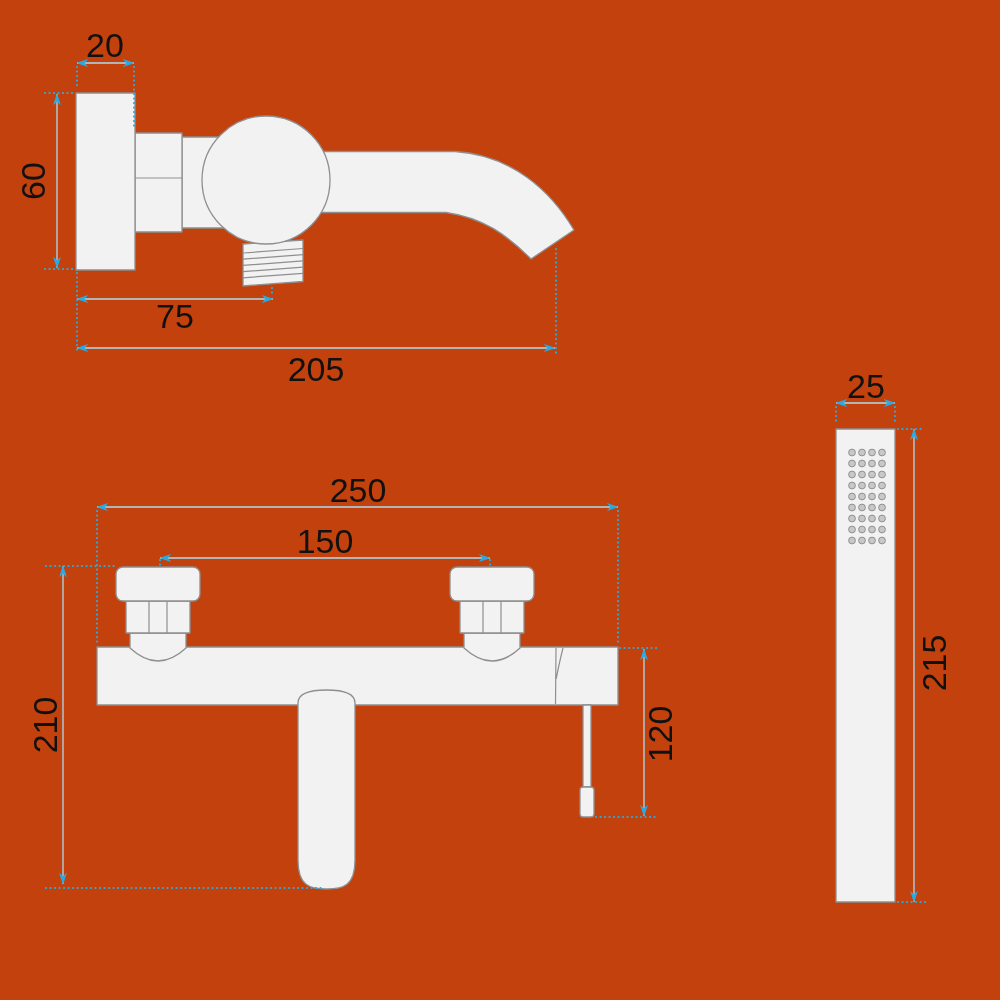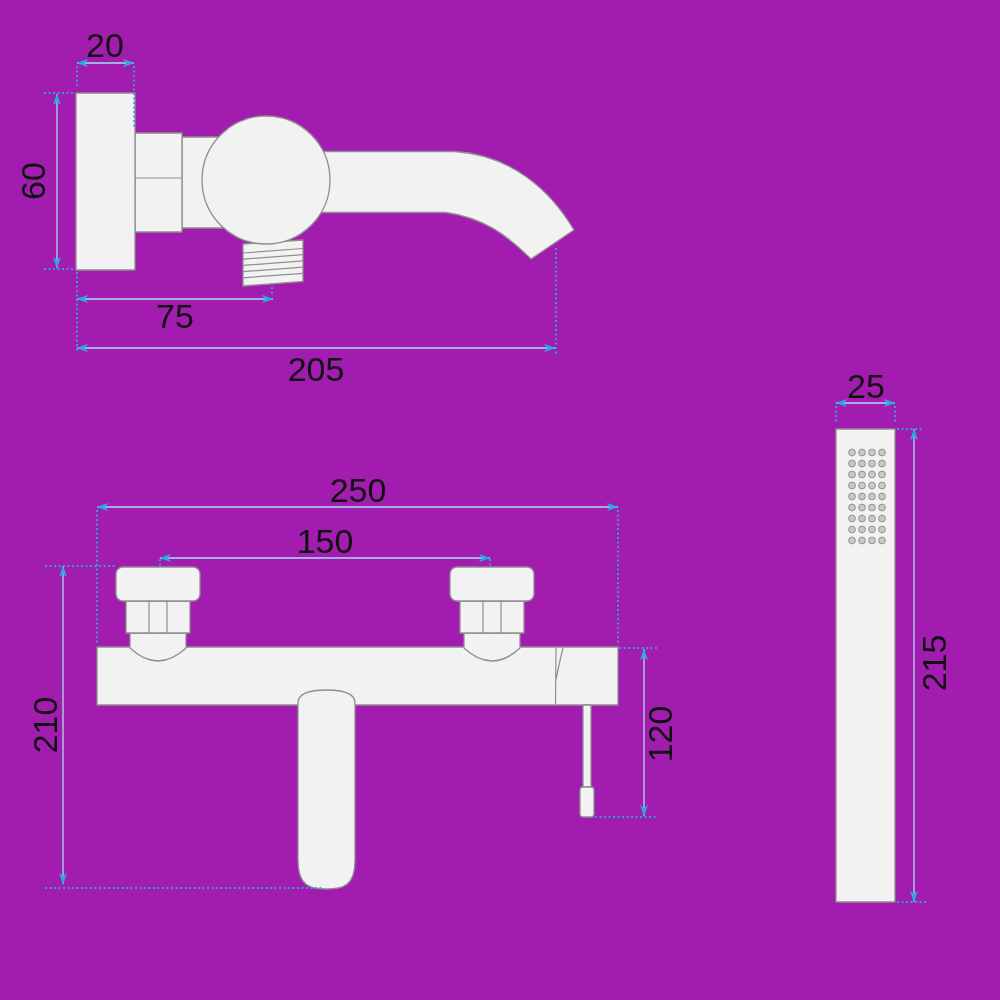--- a/index.html
+++ b/index.html
@@ -1,16 +1,16 @@
 <!DOCTYPE html>
 <html><head>
 <meta charset="utf-8">
 <style>
   html,body{margin:0;padding:0;background:#ffffff;}
-  .canvas{width:1000px;height:1000px;background:#a21caf;position:relative;overflow:hidden;}
+  .canvas{width:1000px;height:1000px;background:#c2410c;position:relative;overflow:hidden;}
   svg{display:block;}
   .shape{fill:#f2f2f2;stroke:#8f8f8f;stroke-width:1.3;stroke-linejoin:round;}
   .thin{fill:none;stroke:#8f8f8f;stroke-width:1.2;stroke-linejoin:round;}
   .dim{stroke:#a9dcf2;stroke-width:1.3;fill:none;}
   .ext{stroke:#29abe2;stroke-width:2.2;stroke-dasharray:0.1 4.4;stroke-linecap:round;fill:none;}
   .dimtext{font-family:"Liberation Sans",sans-serif;font-size:34px;fill:#111111;text-anchor:middle;}
   .nozzle{fill:#c8c8c8;stroke:#919191;stroke-width:1;}
   .arrowhead{fill:#29abe2;}
 </style>
 </head>

